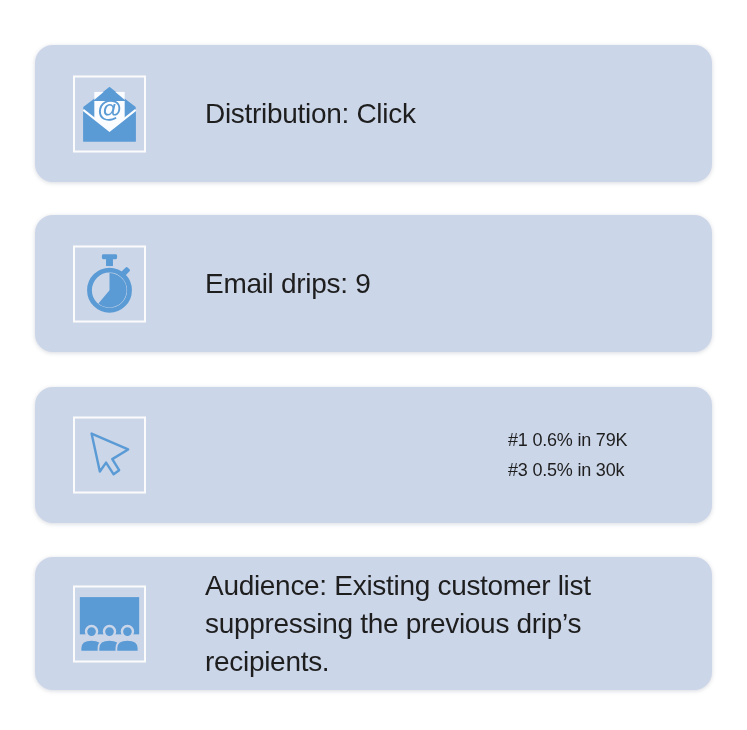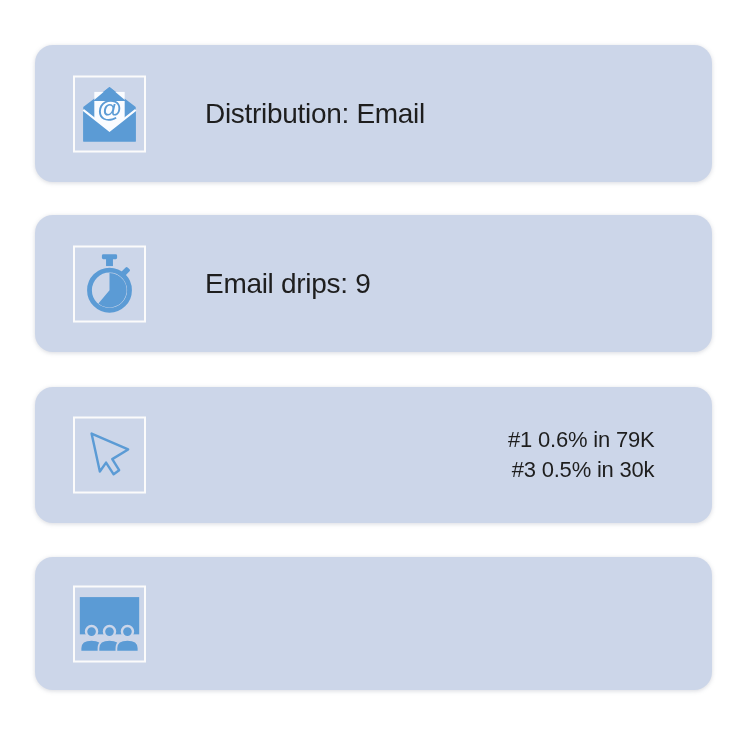--- a/index.html
+++ b/index.html
@@ -52,43 +52,42 @@
   .label-multiline{
     white-space:normal;
     width:470px;
     line-height:38px;
   }
   .stats{
     position:absolute;
     left:473px;
     top:50%;
     transform:translateY(-50%);
-    font-size:22px;
+    font-size:18px;
     line-height:30px;
     letter-spacing:-0.2px;
     color:var(--text-color);
     white-space:nowrap;
-    text-align:right;
   }
 </style>
 </head>
 <body>
 
 <div class="card card-1">
   <div class="icon-box">
     <svg viewBox="0 0 100 100" xmlns="http://www.w3.org/2000/svg" aria-hidden="true">
       <polygon points="12,40 50,11 88,40 88,90 12,90" fill="var(--icon-blue)"></polygon>
       <rect x="28" y="18" width="44" height="54" fill="#fafcff"></rect>
       <text x="50" y="55" text-anchor="middle" font-size="36" font-weight="bold" fill="var(--icon-blue)" font-family="Liberation Sans, DejaVu Sans, sans-serif">@</text>
       <polygon points="26,31 50,11 74,31" fill="var(--icon-blue)"></polygon>
       <path d="M12,44 L50,74 L88,44 L88,90 L12,90 Z" fill="var(--icon-blue)"></path>
       <path d="M12,44 L50,74 L88,44" stroke="#fafcff" stroke-width="3" fill="none"></path>
     </svg>
   </div>
-  <div class="label">Distribution: Email</div>
+  <div class="label">Distribution: Click</div>
 </div>
 
 <div class="card card-2">
   <div class="icon-box">
     <svg viewBox="0 0 100 100" xmlns="http://www.w3.org/2000/svg" aria-hidden="true">
       <rect x="39" y="7" width="22" height="7" rx="2" fill="var(--icon-blue)"></rect>
       <rect x="45" y="12" width="10" height="12" fill="var(--icon-blue)"></rect>
       <g transform="rotate(-45 72 33)">
         <rect x="64" y="29" width="16" height="8" rx="2" fill="var(--icon-blue)"></rect>
       </g>
@@ -116,13 +115,18 @@
     <svg viewBox="0 0 100 100" xmlns="http://www.w3.org/2000/svg" aria-hidden="true">
       <rect x="7" y="11" width="86" height="54" fill="var(--icon-blue)"></rect>
       <path d="M8,90 L8,85 Q8,73 24,73 Q40,73 40,85 L40,90 Z" fill="var(--icon-blue)" stroke="var(--card-bg)" stroke-width="2.5"></path>
       <path d="M34,90 L34,85 Q34,73 50,73 Q66,73 66,85 L66,90 Z" fill="var(--icon-blue)" stroke="var(--card-bg)" stroke-width="2.5"></path>
       <path d="M60,90 L60,85 Q60,73 76,73 Q92,73 92,85 L92,90 Z" fill="var(--icon-blue)" stroke="var(--card-bg)" stroke-width="2.5"></path>
       <circle cx="24" cy="61" r="8" fill="var(--icon-blue)" stroke="var(--card-bg)" stroke-width="3.5"></circle>
       <circle cx="50" cy="61" r="8" fill="var(--icon-blue)" stroke="var(--card-bg)" stroke-width="3.5"></circle>
       <circle cx="76" cy="61" r="8" fill="var(--icon-blue)" stroke="var(--card-bg)" stroke-width="3.5"></circle>
     </svg>
   </div>
+  <div class="label label-multiline">
+    <div>Audience: Existing customer list</div>
+    <div>suppressing the previous drip’s</div>
+    <div>recipients.</div>
+  </div>
 </div>
 
 </body></html>

